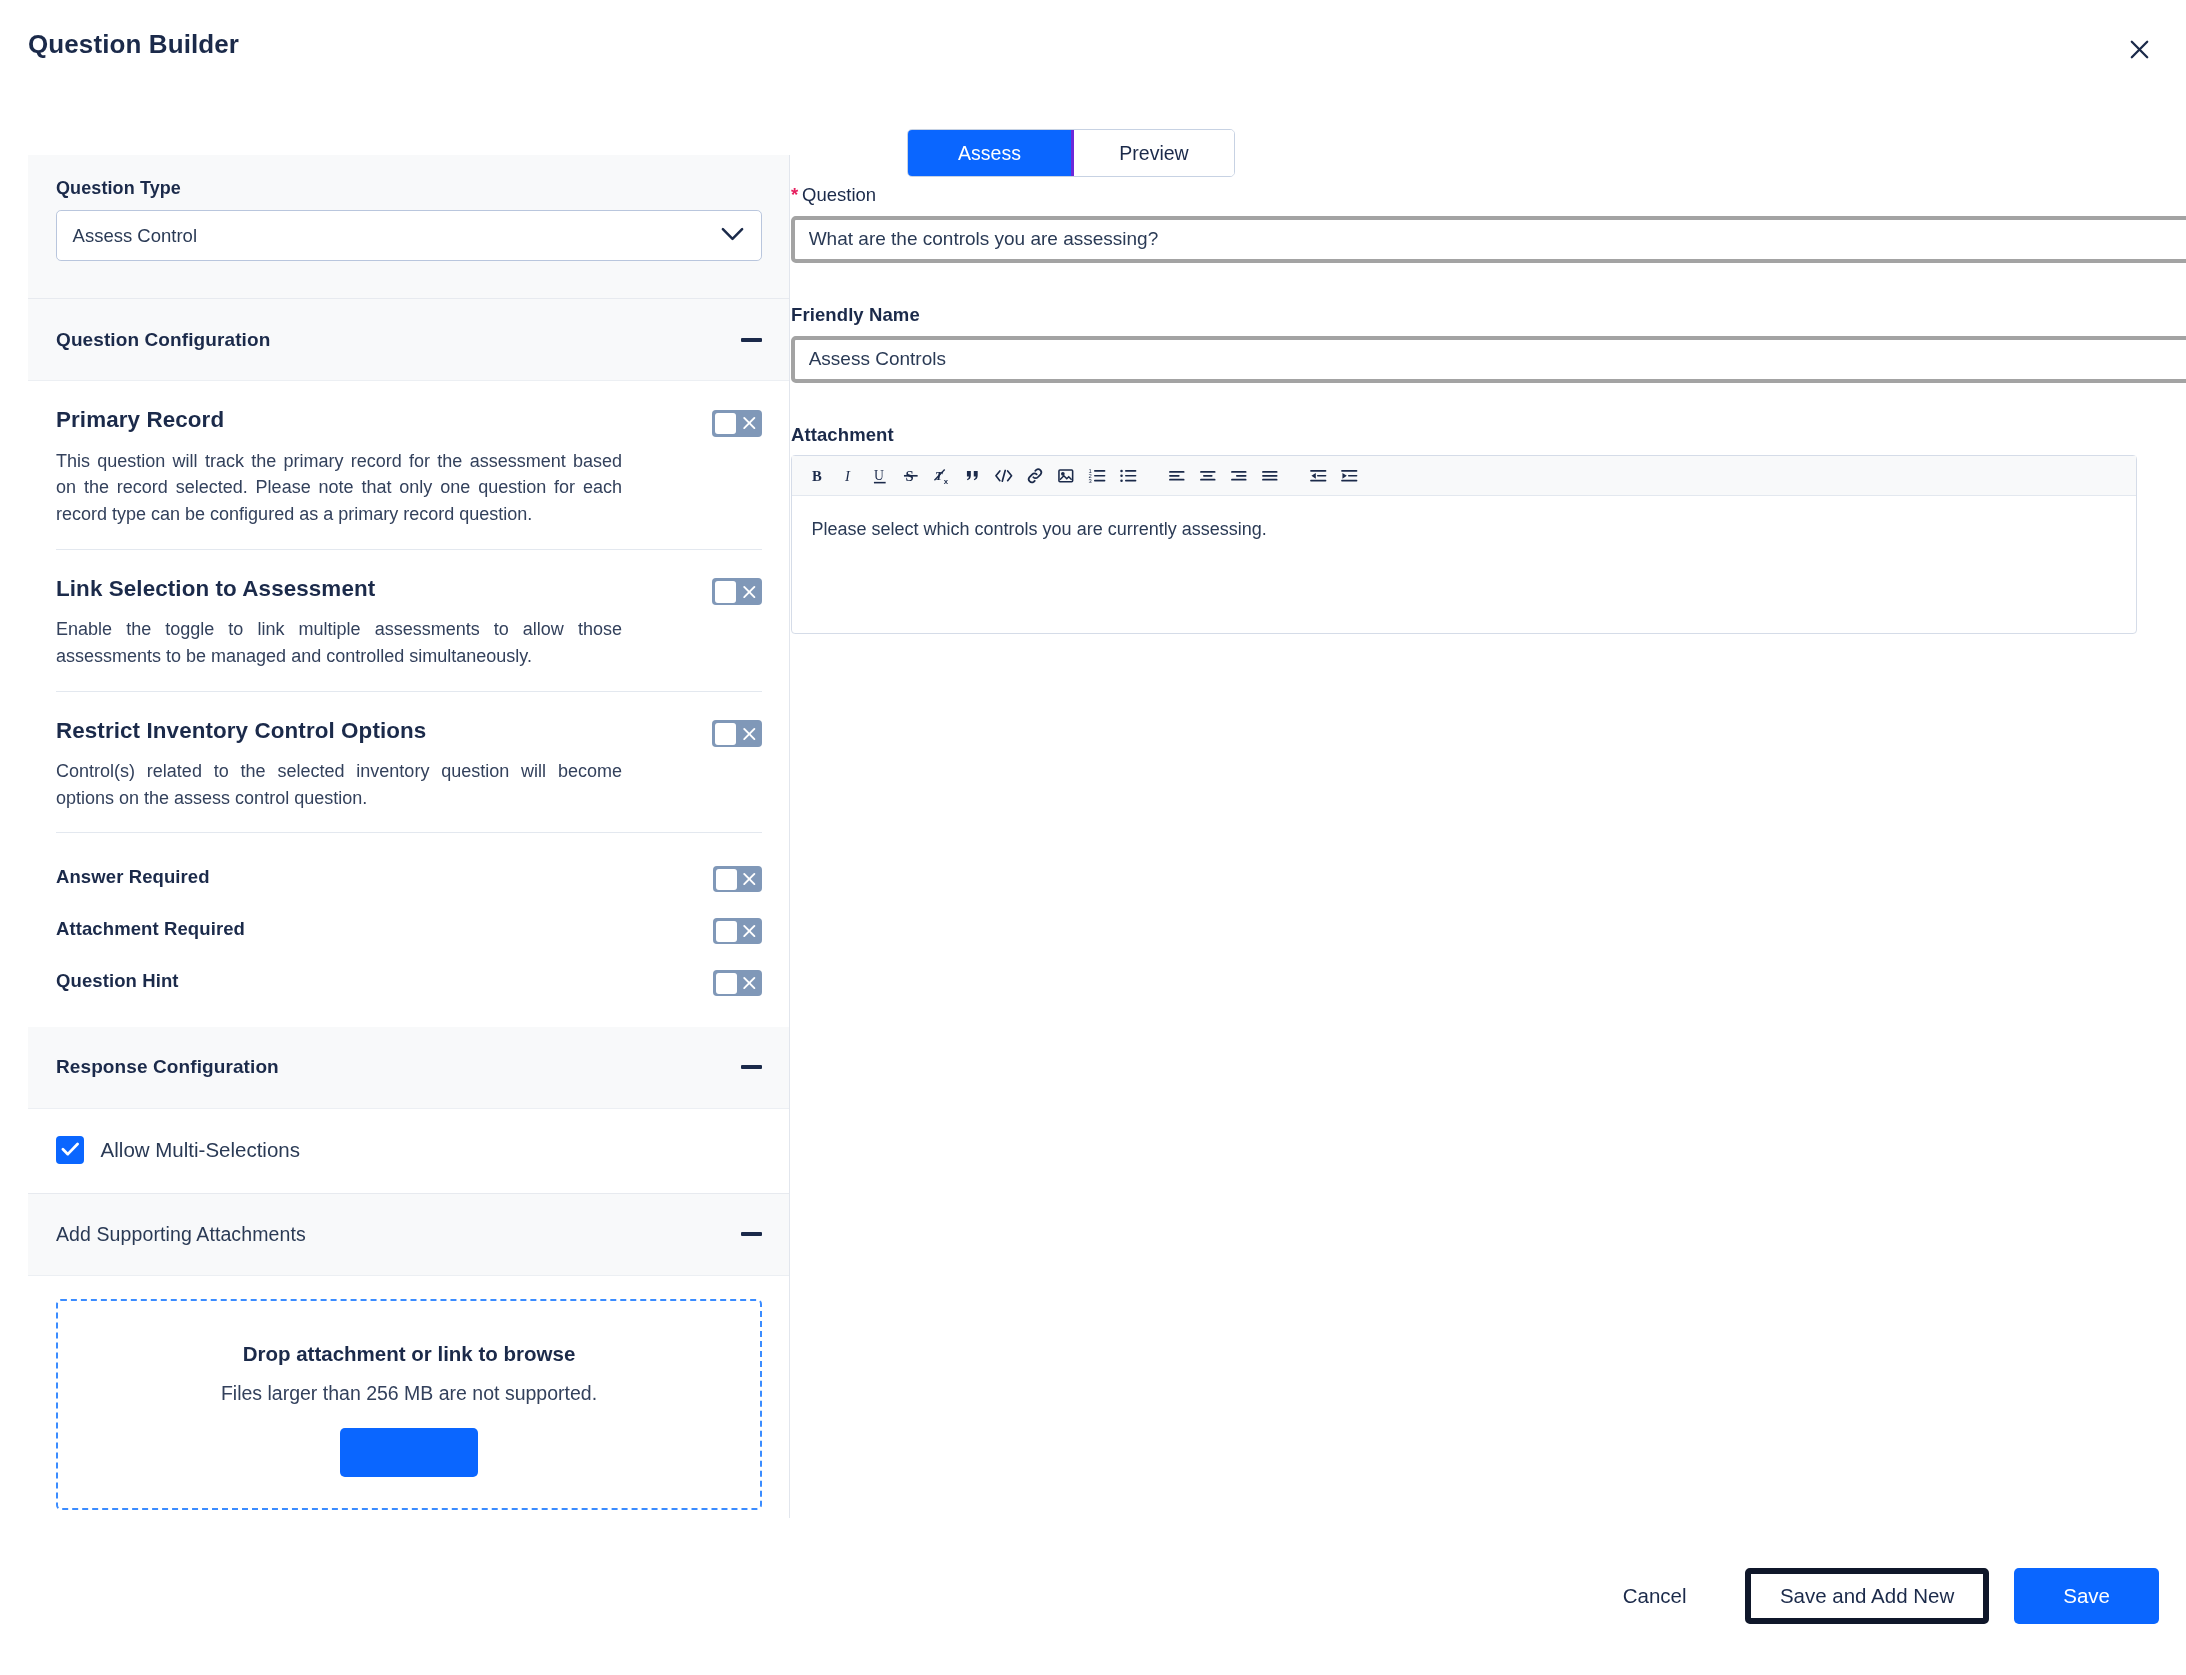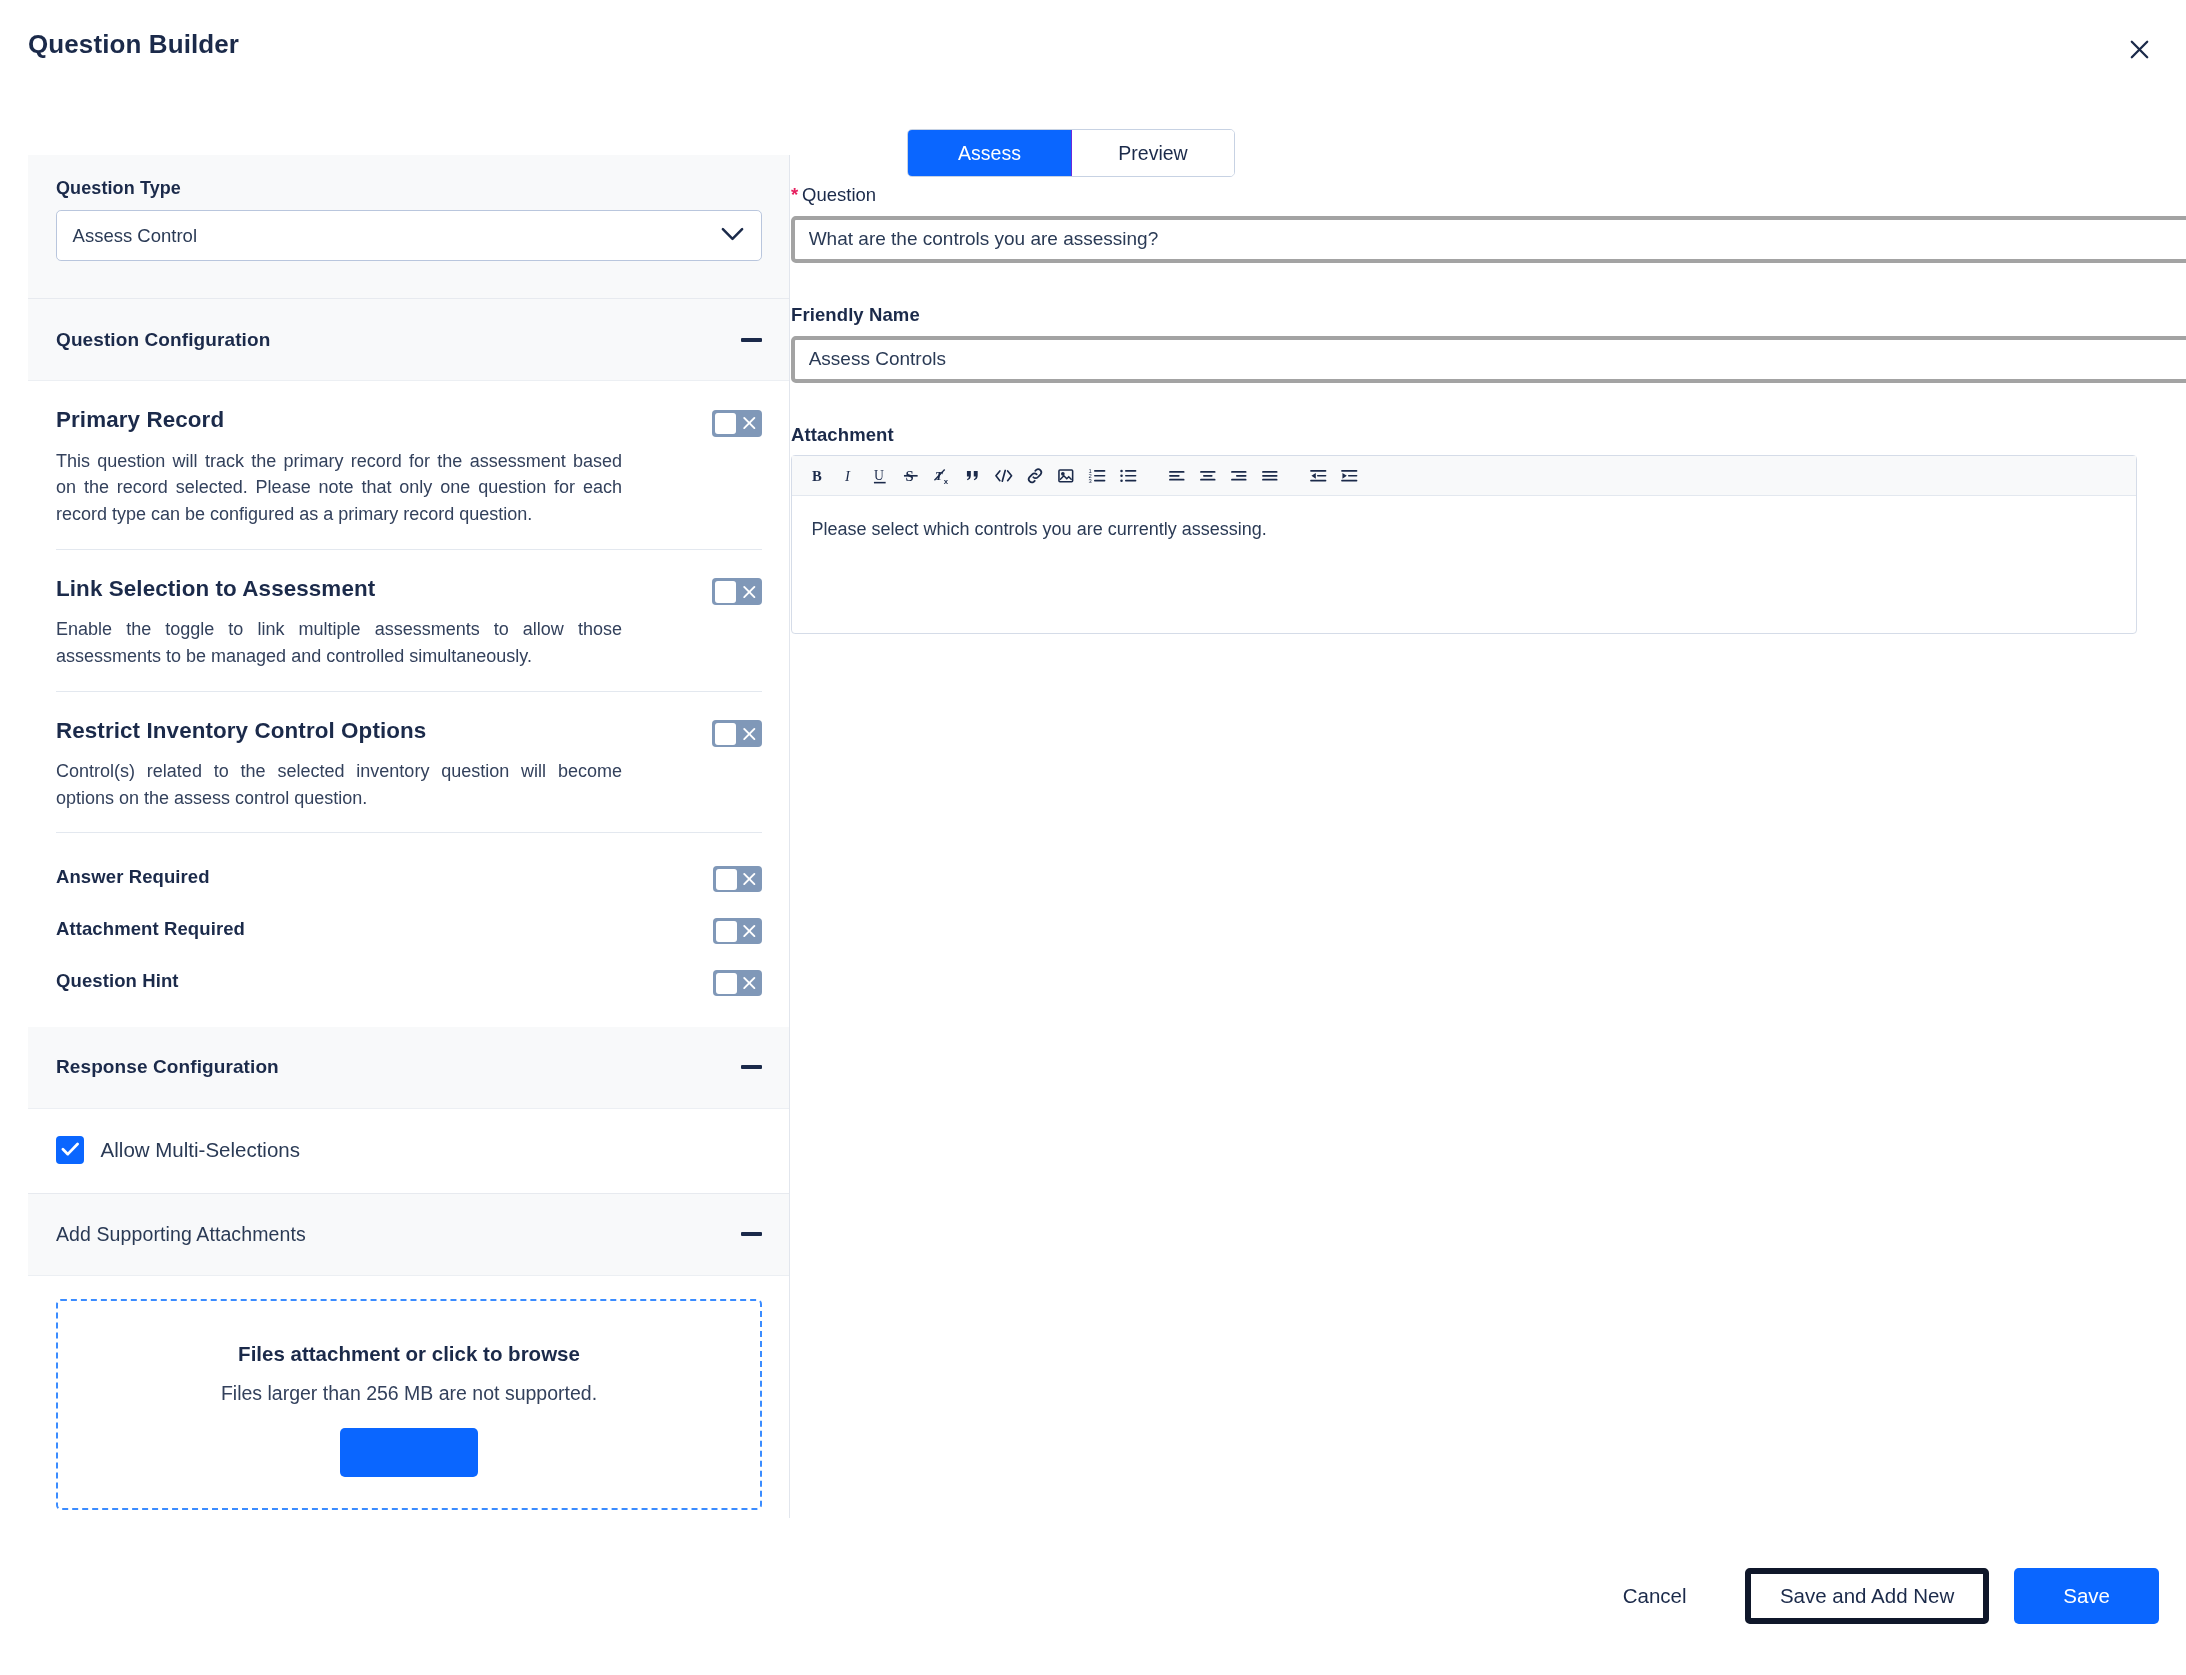--- a/index.html
+++ b/index.html
@@ -277,21 +277,21 @@
     align-items: center;
     justify-content: center;
     font-size: 19.5px;
     color: #1b2a4a;
     background: #fff;
     cursor: pointer;
     border: none;
     font-family: inherit;
   }
   .tab.active { background: #0a66ff; color: #fff; }
-  .tab + .tab { border-left: 1px solid #6d28d9; }
+  .tab + .tab { border-left: 3px solid #6d28d9; }
 
   .form-area { position: absolute; left: 0; top: 86px; width: 1346px; }
   .req-label {
     font-size: 18.5px;
     font-weight: 400;
     color: #1b2a4a;
     margin-bottom: 9.8px;
   }
   .req-star { color: #e6205f; font-weight: 700; margin-right: 3.9px; }
   .bold-label {
@@ -531,21 +531,21 @@
         <span class="checkbox-label">Allow Multi-Selections</span>
       </div>
 
       <div class="section-header light">
         <span class="sh-title">Add Supporting Attachments</span>
         <span class="collapse-icon"></span>
       </div>
 
       <div class="dropzone-wrap">
         <div class="dropzone">
-          <div class="dz-title">Files attachment or click to browse</div>
+          <div class="dz-title">Drop attachment or link to browse</div>
           <div class="dz-sub">Files larger than 256 MB are not supported.</div>
           <button class="dz-button"></button>
         </div>
       </div>
 
     </div>
   </div>
 
   <div class="right-panel">
 

